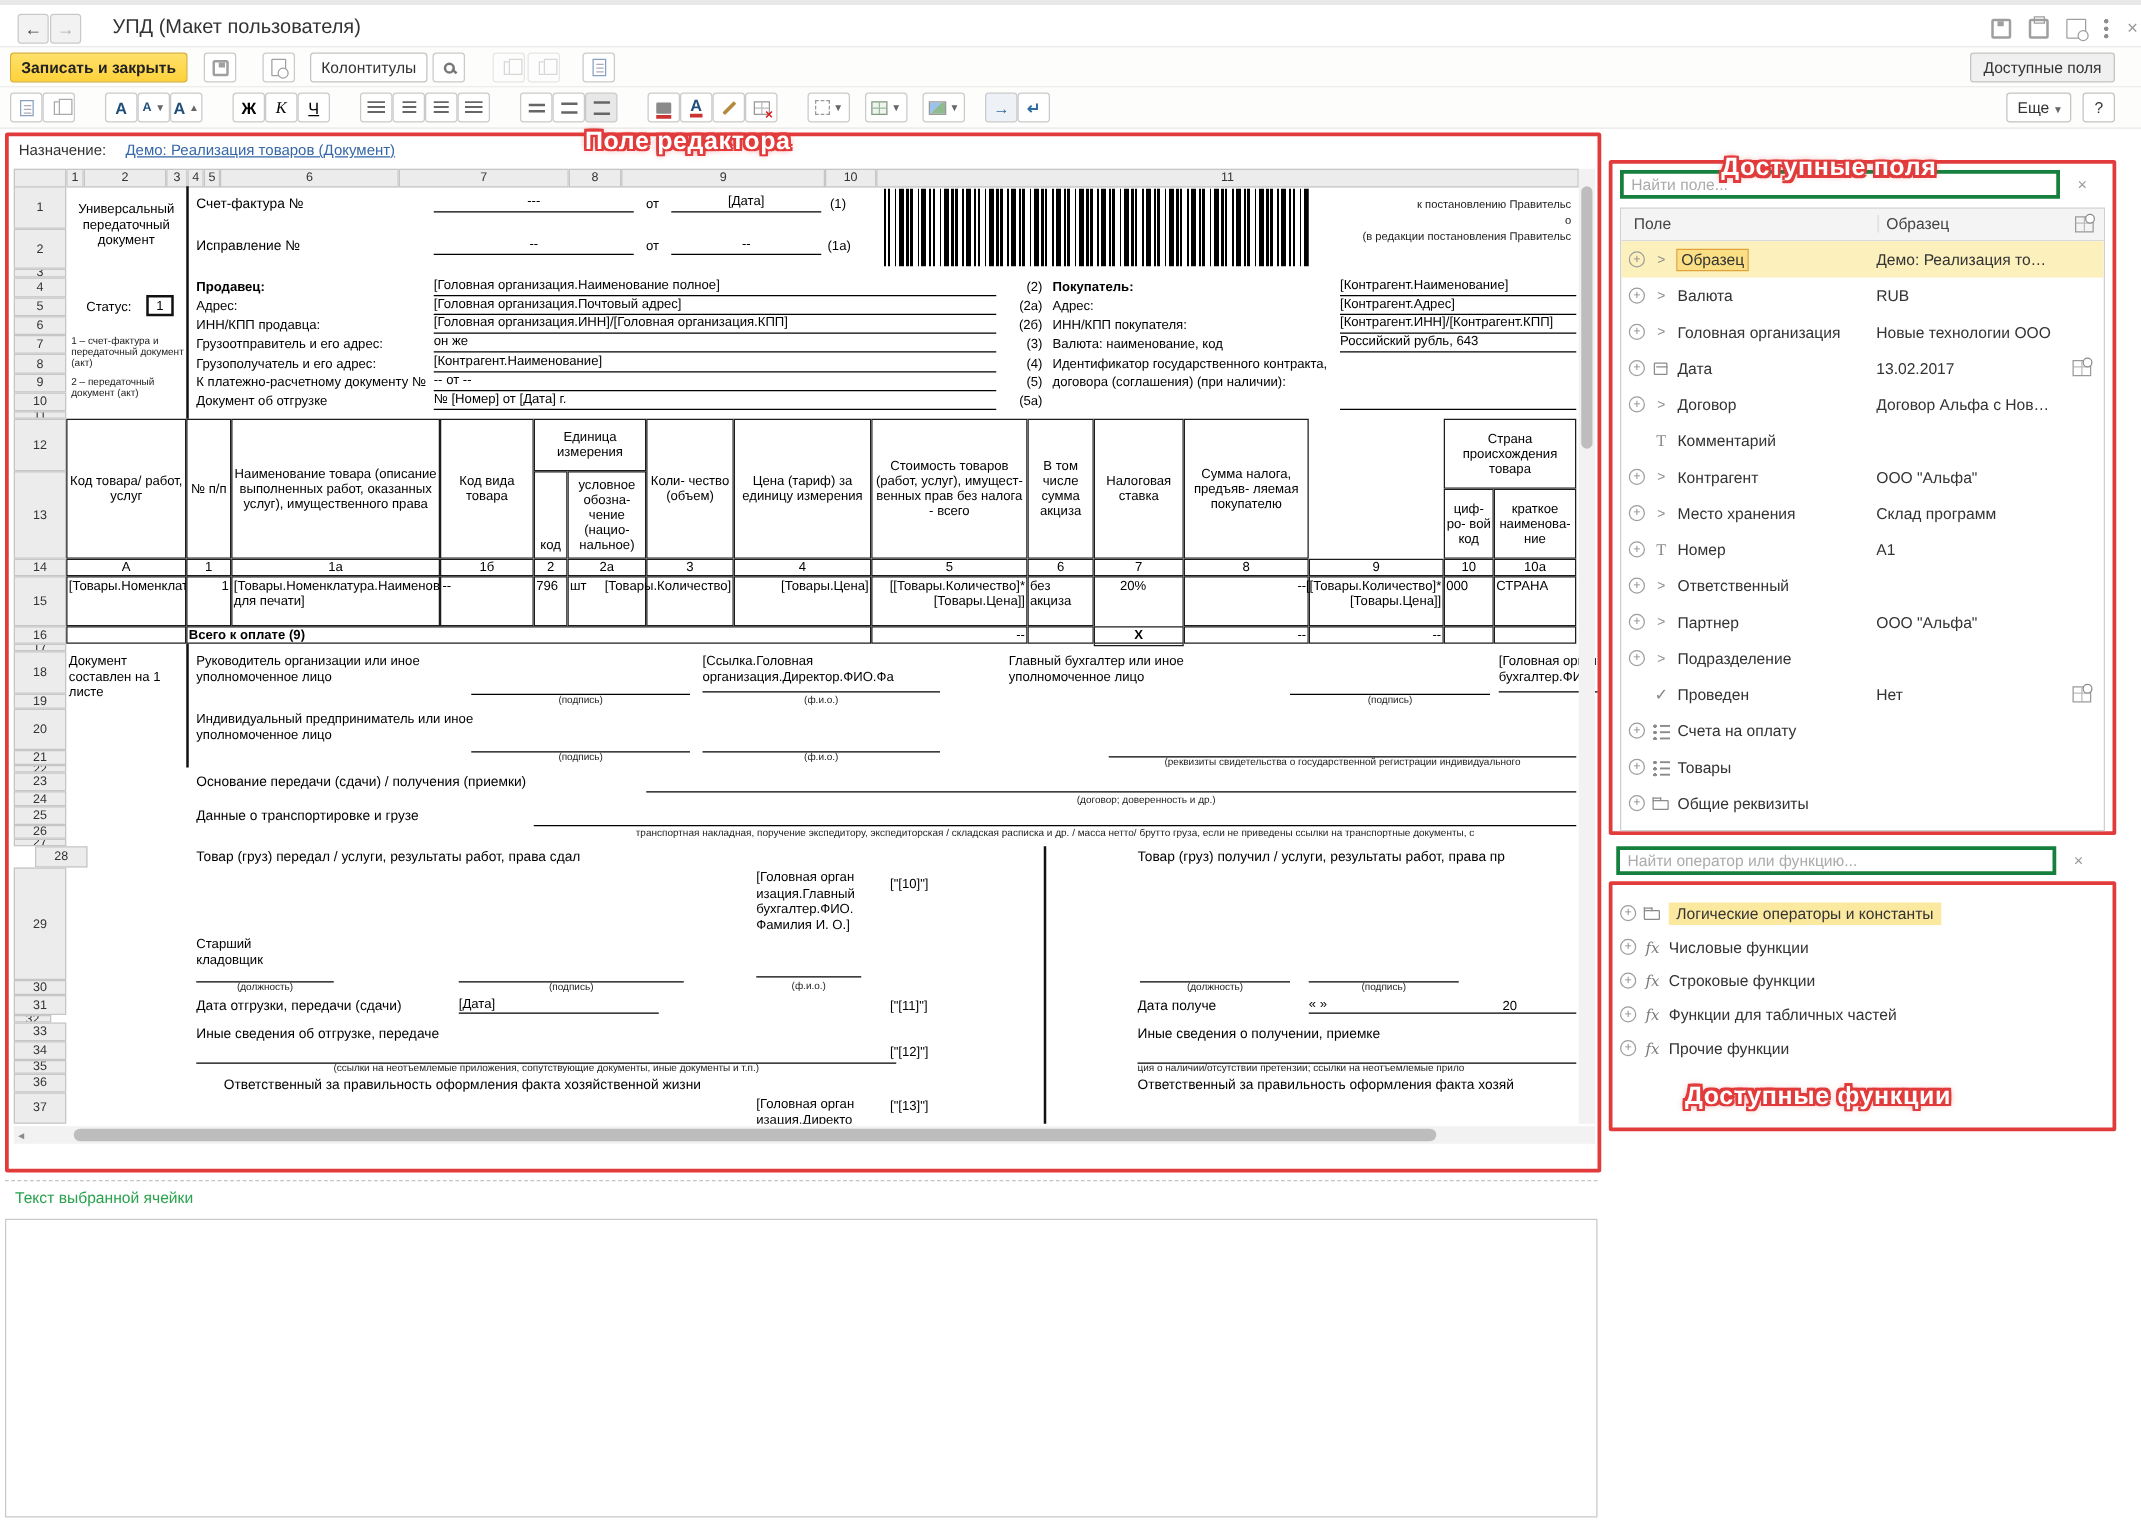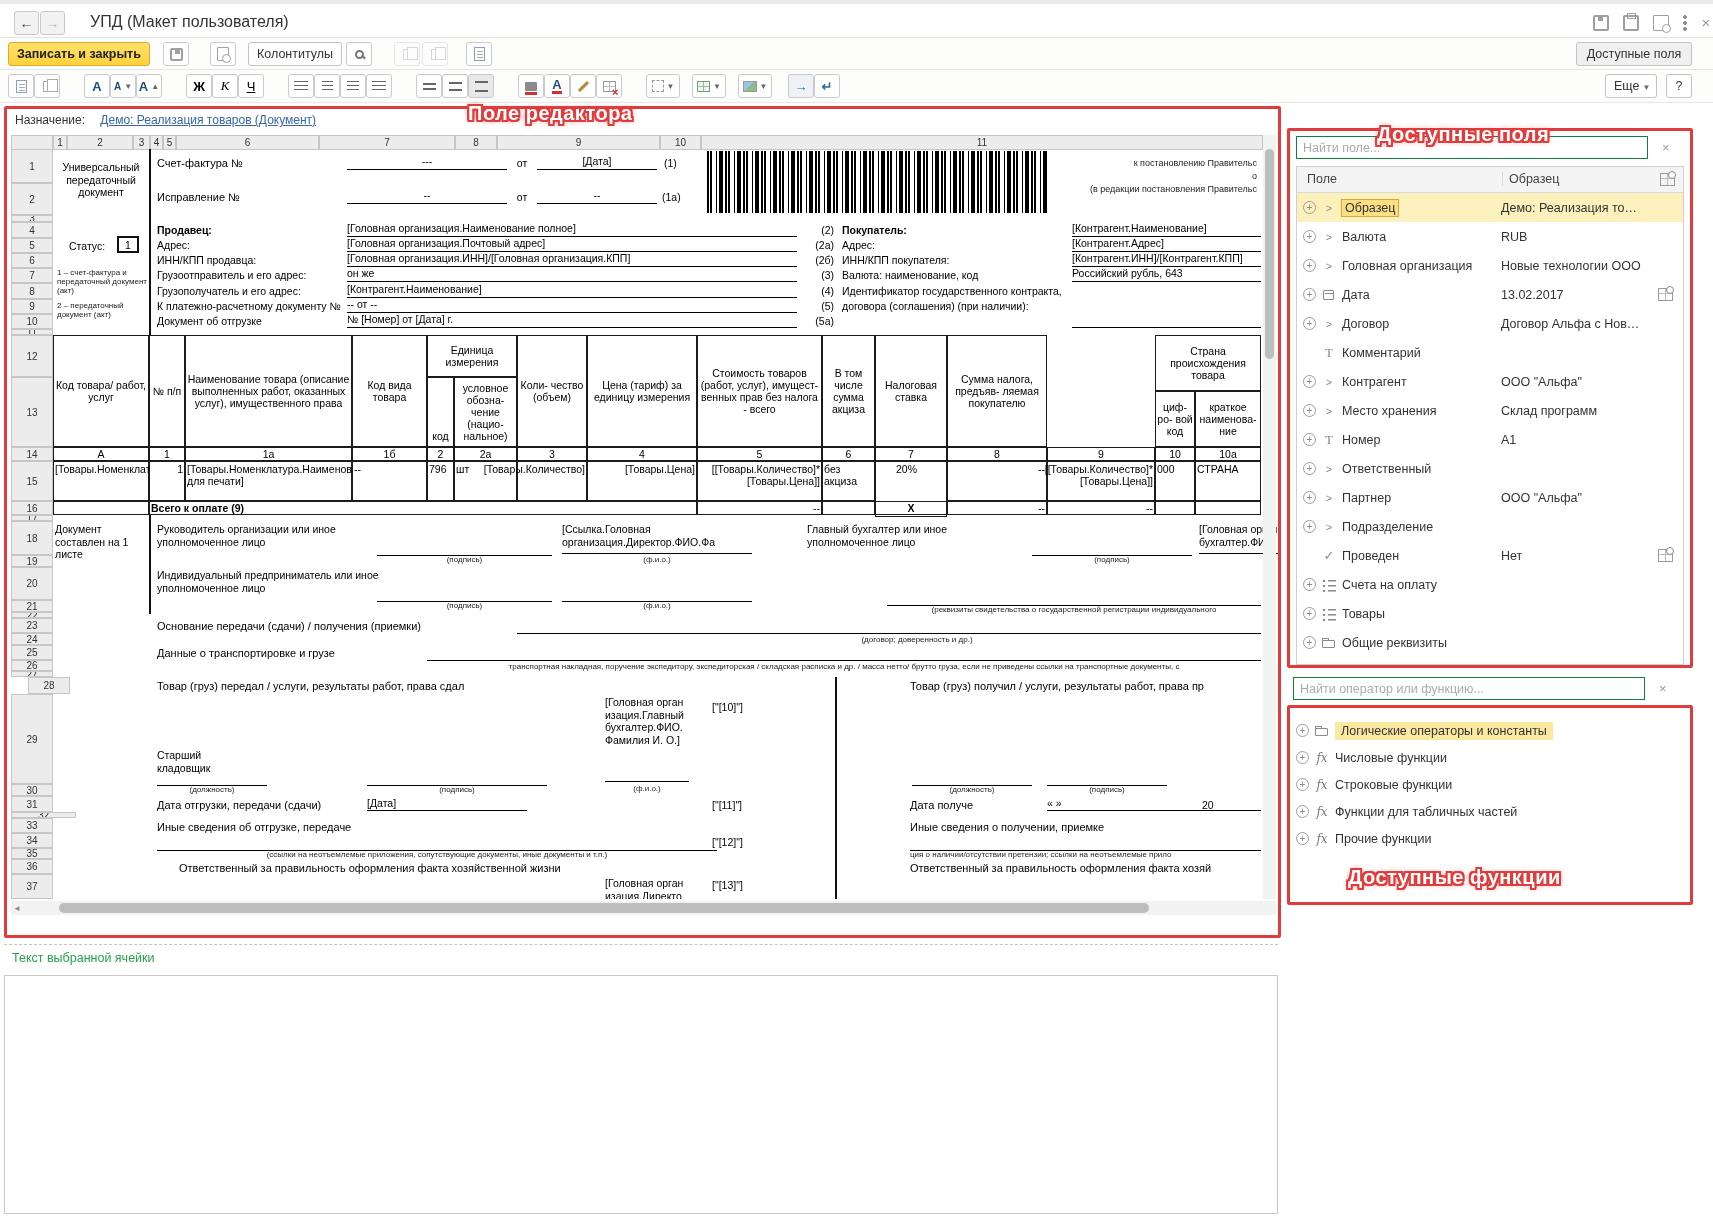--- a/index.html
+++ b/index.html
@@ -57,21 +57,21 @@
 .tc { position:absolute; border:1px solid #1c1c1c; font-size:10.5px; display:flex; align-items:center; justify-content:center; text-align:center; line-height:1.15; padding:1px; background:#fff; }
 .tc.left { justify-content:flex-start; text-align:left; }
 .tc.right { justify-content:flex-end; text-align:right; }
 .tc.top { align-items:flex-start; }
 .barcode { background:repeating-linear-gradient(90deg,#000 0 2px,#fff 2px 3px,#000 3px 5px,#fff 5px 9px,#000 9px 10px,#fff 10px 12px,#000 12px 16px,#fff 16px 18px); }
 .thick { background:#111; }
 .scroll-h { position:absolute; background:#f2f2f2; }
 .thumb { position:absolute; background:#bdbdbd; border-radius:6px; }
 
 .rpanel { position:absolute; border:3px solid #e23b3b; border-radius:2px; background:#fff; }
-.search { position:absolute; height:23px; border:1px solid #15803d; font-size:12.5px; color:#333; padding:0 6px; font-family:"Liberation Sans",sans-serif; }
+.search { position:absolute; height:23px; border:3px solid #15803d; font-size:12.5px; color:#333; padding:0 6px; font-family:"Liberation Sans",sans-serif; }
 .search::placeholder { color:#ababab; }
 .xclose { position:absolute; color:#9a9a9a; font-size:13px; }
 #fieldbox { position:absolute; left:6px; top:35px; width:388px; height:499px; border:1px solid #cfcfcf; overflow:hidden; }
 #fieldhead { position:absolute; left:0; top:0; width:100%; height:26px; background:#f4f4f4; border-bottom:1px solid #d9d9d9; font-size:12.5px; color:#444; }
 .frow { position:absolute; left:0; width:100%; height:29px; display:flex; align-items:center; font-size:12.5px; color:#333; }
 .frow.sel { background:#fcf0bd; }
 .frow.sel .flabel { background:#fbdf85; outline:1.5px solid #dfa23c; padding:1px 3px; }
 .flabel { white-space:nowrap; }
 .fvalue { position:absolute; left:204px; width:150px; white-space:nowrap; overflow:hidden; color:#333; }
 .ic { display:inline-flex; width:16px; height:16px; align-items:center; justify-content:center; margin-right:5px; color:#8a8a8a; flex:none; position:relative; font-size:11px; }
@@ -261,21 +261,21 @@
       <div class="gut" style="left: 4px; top: 503px; width: 42px; height: 6px;">22</div>
       <div class="gut" style="left: 4px; top: 509px; width: 42px; height: 15px;">23</div>
       <div class="gut" style="left: 4px; top: 524px; width: 42px; height: 12px;">24</div>
       <div class="gut" style="left: 4px; top: 536px; width: 42px; height: 15px;">25</div>
       <div class="gut" style="left: 4px; top: 551px; width: 42px; height: 11px;">26</div>
       <div class="gut" style="left: 4px; top: 562px; width: 42px; height: 6px;">27</div>
       <div class="gut" style="left: 21px; top: 568px; width: 42px; height: 17px;">28</div>
       <div class="gut" style="left: 4px; top: 585px; width: 42px; height: 90px;">29</div>
       <div class="gut" style="left: 4px; top: 675px; width: 42px; height: 12px;">30</div>
       <div class="gut" style="left: 4px; top: 687px; width: 42px; height: 16px;">31</div>
-      <div class="gut" style="left: 4px; top: 703px; width: 65px; height: 6px;">32</div>
+      <div class="gut" style="left: 4px; top: 703px; width: 30px; height: 6px;">32</div>
       <div class="gut" style="left: 4px; top: 709px; width: 42px; height: 15px;">33</div>
       <div class="gut" style="left: 4px; top: 724px; width: 42px; height: 15px;">34</div>
       <div class="gut" style="left: 4px; top: 739px; width: 42px; height: 11px;">35</div>
       <div class="gut" style="left: 4px; top: 750px; width: 42px; height: 15px;">36</div>
       <div class="gut" style="left: 4px; top: 765px; width: 42px; height: 25px;">37</div>
     </div>
 
   <div class="dc c" style="left:48px;top:52px;width:92px;">Универсальный передаточный документ</div>
   <div class="abs thick" style="left:142px;top:40px;width:2px;height:465px;"></div>
   <div class="dc" style="left:150px;top:48px;font-size:11px;">Счет-фактура №</div>

